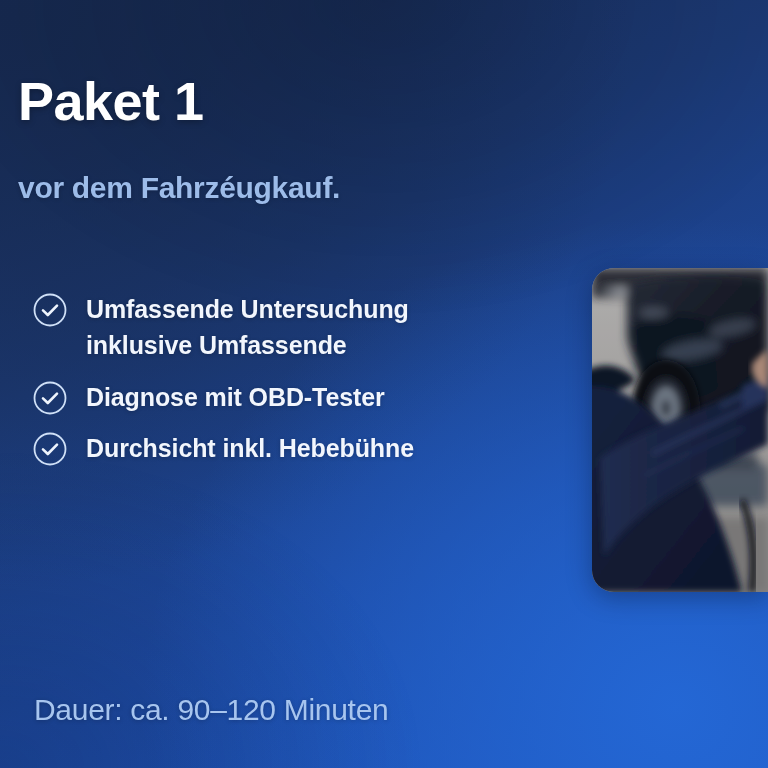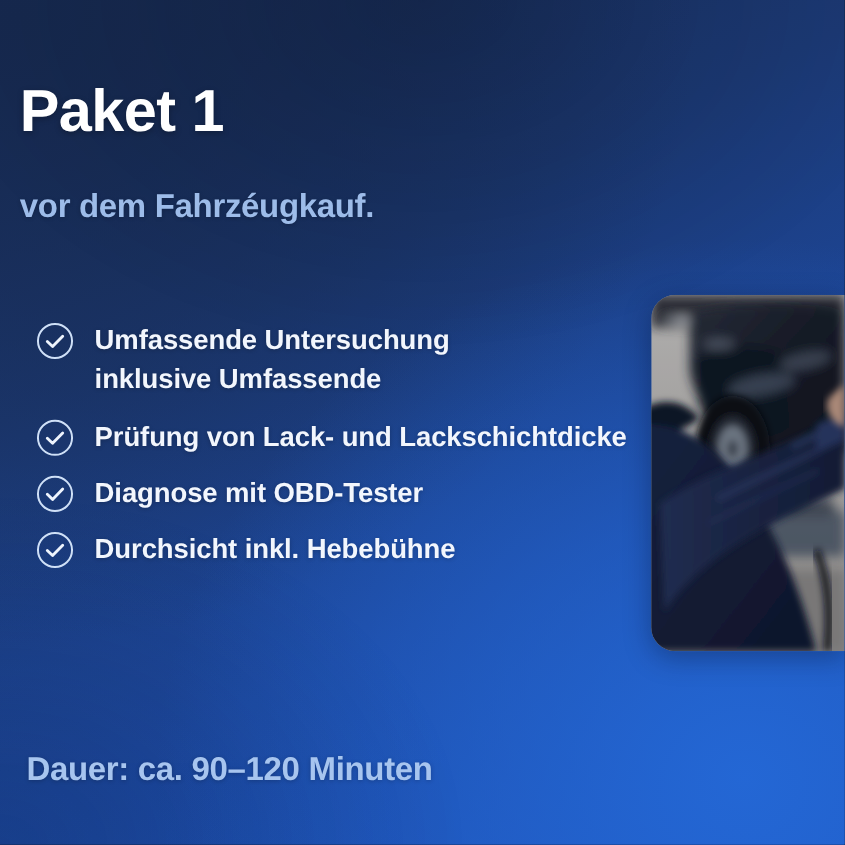--- a/index.html
+++ b/index.html
@@ -104,23 +104,23 @@
     text-shadow: 0 1px 4px rgba(0,0,0,0.22);
     padding-top: 1px;
   }
   .feature-text .line { display: block; }
 
   
   #duration {
     position: absolute;
     left: 0;
     top: 677px;
-    margin: 6px;
+    margin: 16px;
     font-size: 30px;
-    font-weight: bold;
+    font-weight: normal;
     color: #a7c5ef;
     letter-spacing: -0.3px;
     text-shadow: 0 1px 4px rgba(0,0,0,0.22);
   }
 
   
   #photo {
     position: absolute;
     left: 592px;
     top: 268px;
@@ -154,31 +154,20 @@
             <circle cx="18" cy="18" r="15.5" fill="none" stroke="#cfe0f7" stroke-width="1.8"></circle>
             <path d="M11 18.4 L15.8 23 L25 13.6" fill="none" stroke="#eef4fd" stroke-width="2.6" stroke-linecap="round" stroke-linejoin="round"></path>
           </svg>
         </span>
         <span class="feature-text">
           <span class="line">Umfassende Untersuchung</span>
           <span class="line">inklusive Umfassende</span>
         </span>
       </li>
 
-      <li class="feature-item">
-        <span class="check-icon">
-          <svg viewBox="0 0 36 36" xmlns="http://www.w3.org/2000/svg">
-            <circle cx="18" cy="18" r="15.5" fill="none" stroke="#cfe0f7" stroke-width="1.8"></circle>
-            <path d="M11 18.4 L15.8 23 L25 13.6" fill="none" stroke="#eef4fd" stroke-width="2.6" stroke-linecap="round" stroke-linejoin="round"></path>
-          </svg>
-        </span>
-        <span class="feature-text">
-          <span class="line">Prüfung von Lack- und Lackschichtdicke</span>
-        </span>
-      </li>
 
 
       <li class="feature-item">
         <span class="check-icon">
           <svg viewBox="0 0 36 36" xmlns="http://www.w3.org/2000/svg">
             <circle cx="18" cy="18" r="15.5" fill="none" stroke="#cfe0f7" stroke-width="1.8"></circle>
             <path d="M11 18.4 L15.8 23 L25 13.6" fill="none" stroke="#eef4fd" stroke-width="2.6" stroke-linecap="round" stroke-linejoin="round"></path>
           </svg>
         </span>
         <span class="feature-text">

